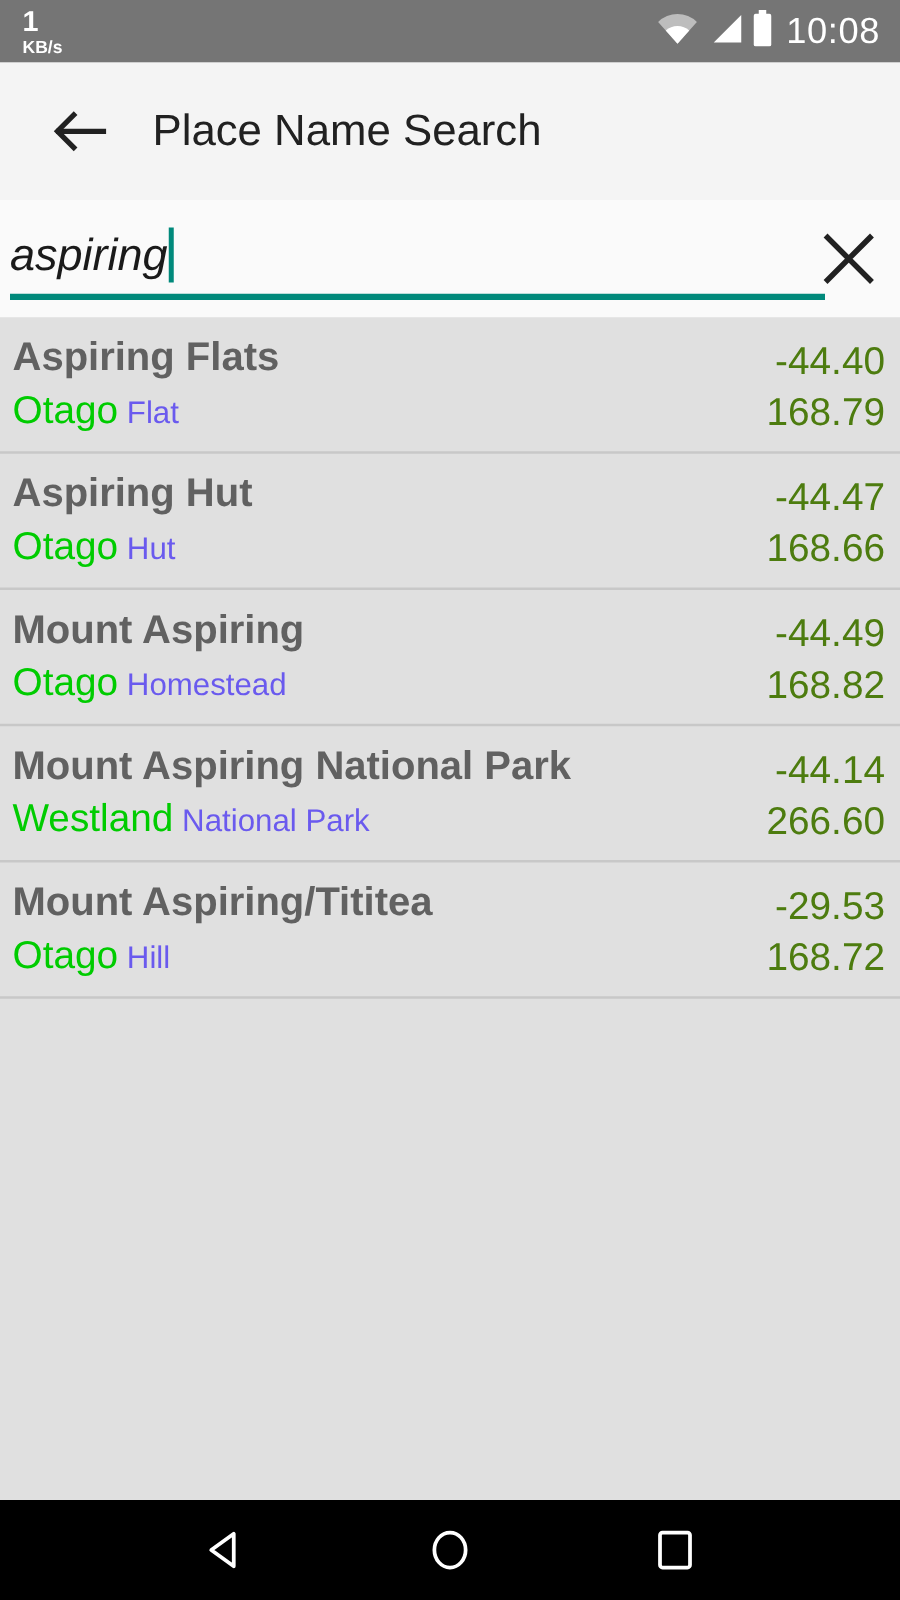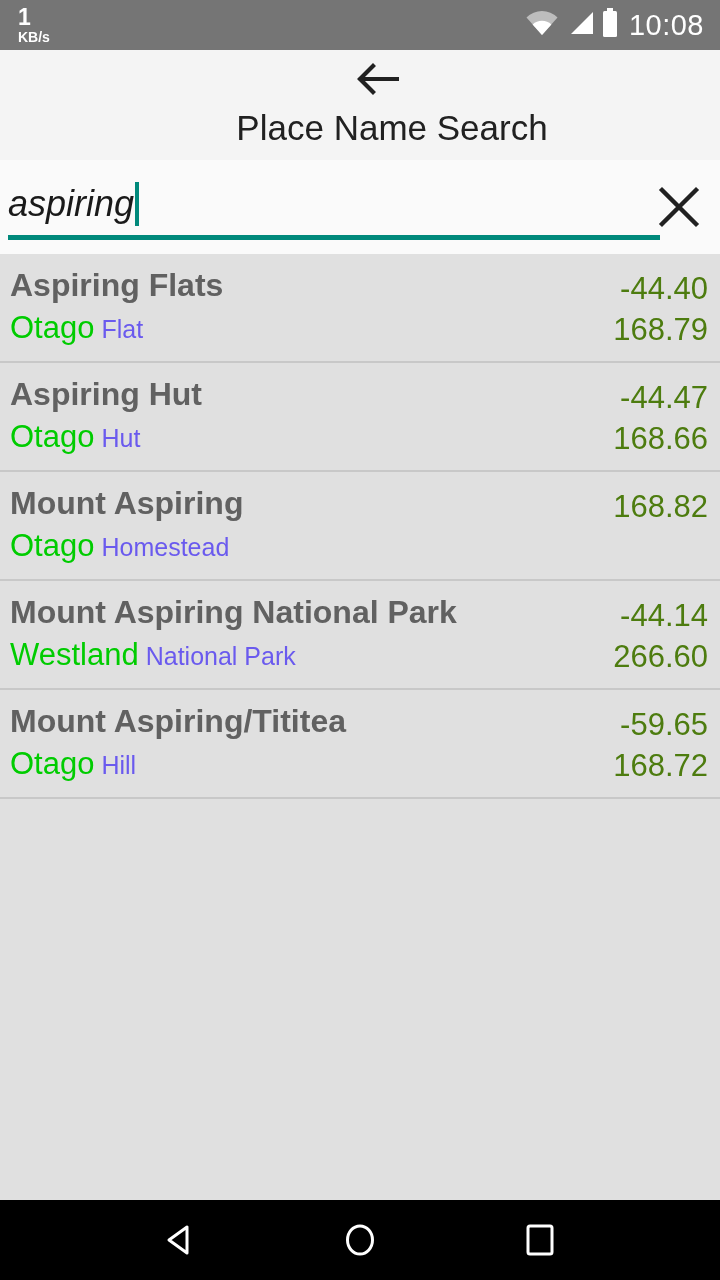--- a/index.html
+++ b/index.html
@@ -65,21 +65,20 @@
   .app-bar {
     position: absolute;
     top: 50px; left: 0;
     width: 720px;
     height: 110px;
     background: #f4f4f4;
     display: flex;
     align-items: center;
     box-sizing: border-box;
     padding-left: 34px;
-    flex-direction: column;
   }
   .back-btn {
     width: 58px;
     height: 58px;
     display: flex;
     align-items: center;
     justify-content: center;
     cursor: pointer;
   }
   .app-title {
@@ -311,40 +310,41 @@
           <div class="lat">-44.47</div>
           <div class="lon">168.66</div>
         </div>
       </div>
       <div class="result-row">
         <div class="row-left">
           <div class="place-name">Mount Aspiring</div>
           <div class="meta-line"><span class="region">Otago</span><span class="feature">Homestead</span></div>
         </div>
         <div class="row-right">
+          <div class="lat">-44.49</div>
           <div class="lon">168.82</div>
         </div>
       </div>
       <div class="result-row">
         <div class="row-left">
           <div class="place-name">Mount Aspiring National Park</div>
           <div class="meta-line"><span class="region">Westland</span><span class="feature">National Park</span></div>
         </div>
         <div class="row-right">
           <div class="lat">-44.14</div>
           <div class="lon">266.60</div>
         </div>
       </div>
       <div class="result-row">
         <div class="row-left">
           <div class="place-name">Mount Aspiring/Tititea</div>
           <div class="meta-line"><span class="region">Otago</span><span class="feature">Hill</span></div>
         </div>
         <div class="row-right">
-          <div class="lat">-59.65</div>
+          <div class="lat">-29.53</div>
           <div class="lon">168.72</div>
         </div>
       </div>
     </div>
 
   <div class="nav-bar">
     <div class="nav-btn">
       <svg width="40" height="40" viewBox="0 0 40 40">
         <path d="M27 7 L27 33 L9 20 Z" fill="none" stroke="#ffffff" stroke-width="3" stroke-linejoin="round"></path>
       </svg>

